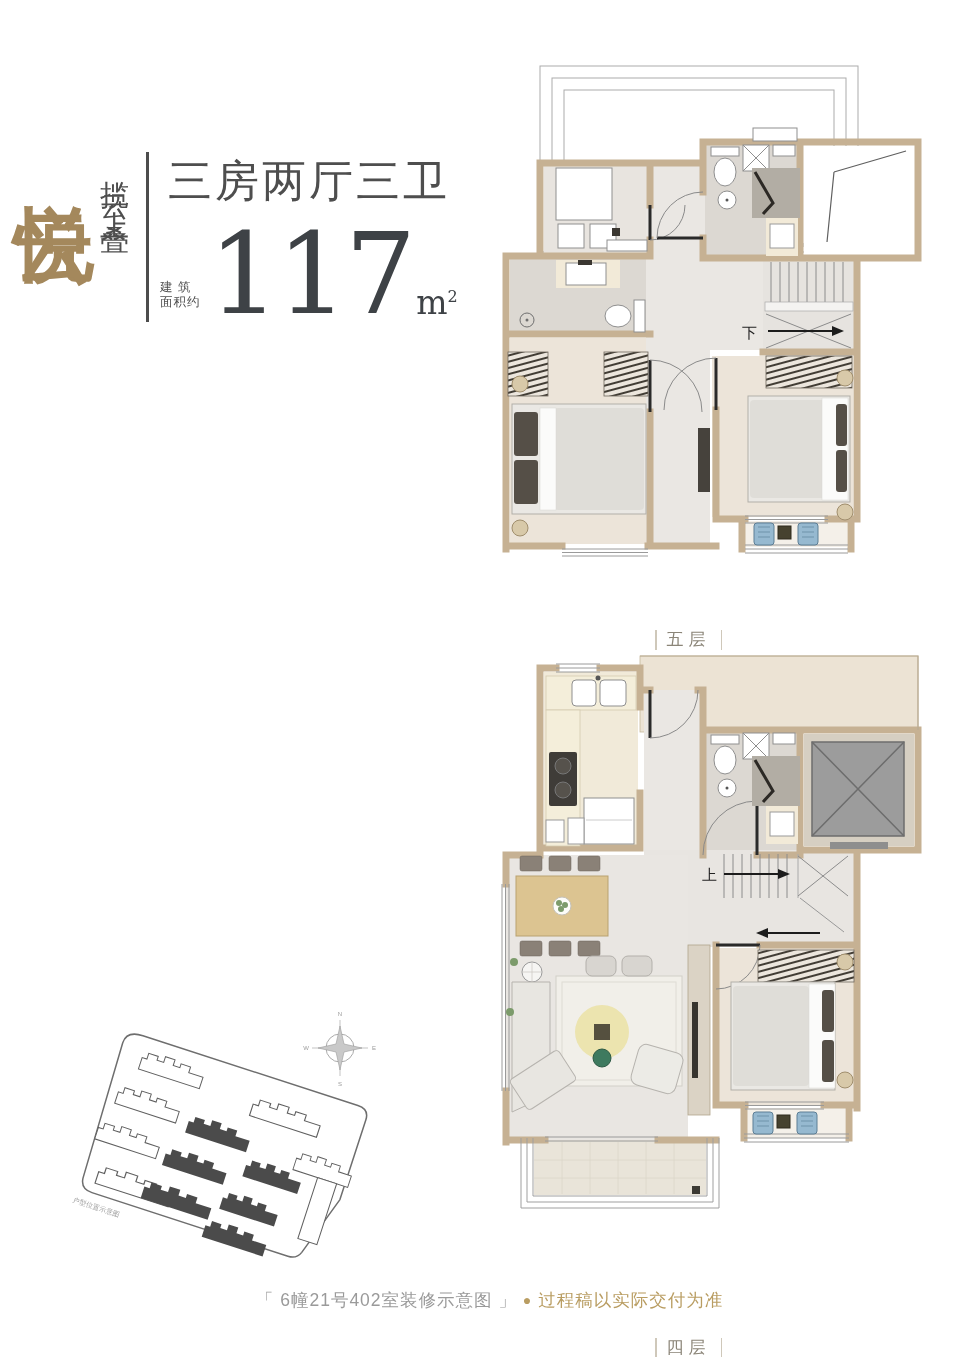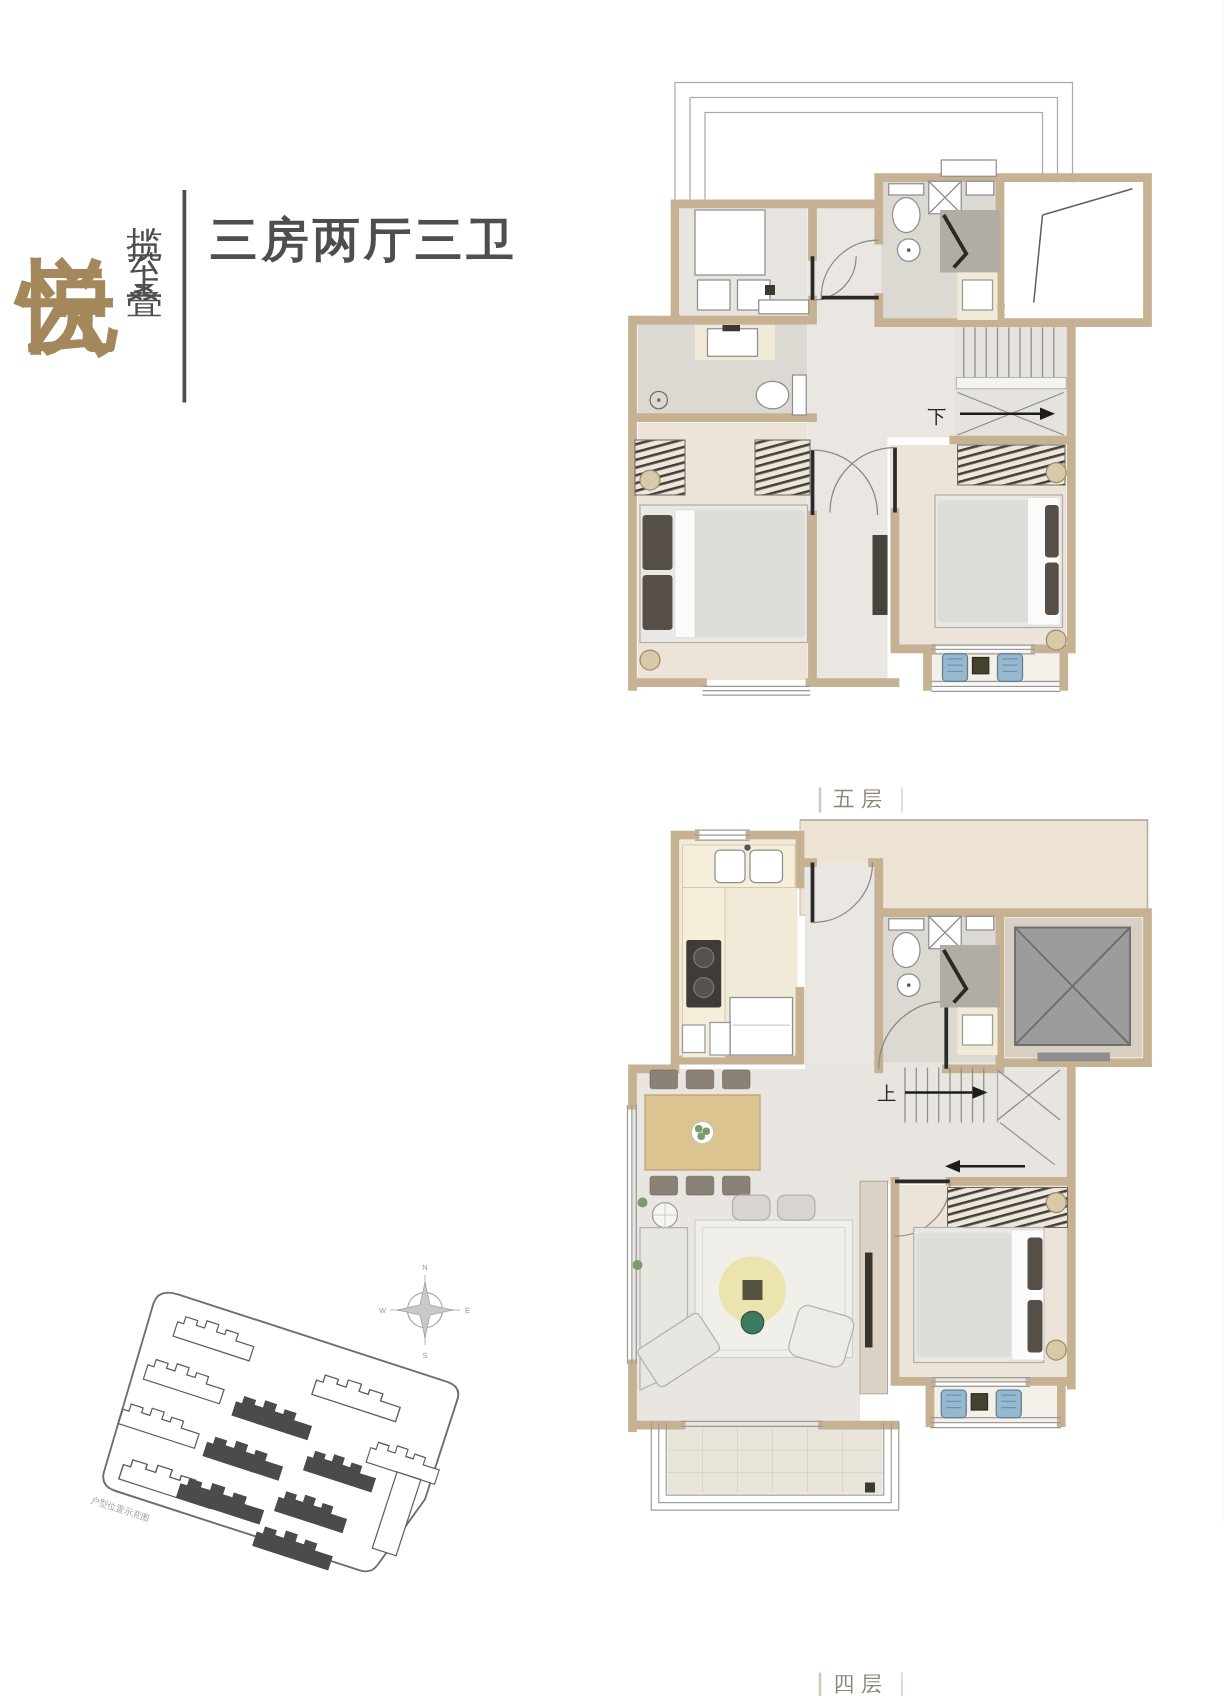--- a/index.html
+++ b/index.html
@@ -5,21 +5,21 @@
   html,body{margin:0;padding:0;background:#f4f4f4;}
   .canvas{position:relative;width:979px;height:1357px;margin:0 auto;background:#ffffff;overflow:hidden;
           font-family:"Liberation Sans",sans-serif;color:#4a4a4a;}
   
   .brand{position:absolute;left:16px;top:140px;writing-mode:vertical-rl;text-orientation:upright;
          font-family:"DejaVu Serif",serif;font-weight:700;font-size:80px;letter-spacing:16px;
          color:#a4885c;line-height:1;}
   .tagline{position:absolute;left:100px;top:158px;writing-mode:vertical-rl;text-orientation:upright;
            font-size:29px;letter-spacing:15px;color:#4e4e4e;font-weight:500;line-height:1;}
   .vdivider{position:absolute;left:146px;top:152px;width:3px;height:170px;background:#4d4d4d;}
-  .spec{position:absolute;left:168px;top:152px;font-size:38px;letter-spacing:3px;color:#4e4e4e;font-weight:700;margin-top:15px;}
+  .spec{position:absolute;left:168px;top:152px;font-size:44px;letter-spacing:3px;color:#4e4e4e;font-weight:400;}
   .area-row{position:absolute;left:160px;top:230px;display:flex;align-items:flex-end;}
   .area-label{margin-bottom:8px;font-size:12.5px;line-height:15px;color:#4e4e4e;letter-spacing:1px;white-space:pre;}
   .area-value{font-family:"DejaVu Serif",serif;font-size:112px;line-height:88px;color:#3e4246;margin-left:8px;letter-spacing:-3px;}
   .area-unit{font-family:"DejaVu Serif",serif;font-size:33px;line-height:28px;color:#3e4246;margin-left:3px;margin-bottom:1px;}
   .area-unit sup{font-size:16px;}
   
   .floor-label{position:absolute;display:flex;align-items:center;gap:10px;color:#8b8578;
                font-size:17px;letter-spacing:5px;margin-top:44px;}
   .floor-label::before,.floor-label::after{content:"";display:block;width:1.5px;height:20px;background:#cfc8ba;}
   .fl-upper{left:655px;top:584px;}
@@ -35,20 +35,26 @@
 </style>
 </head>
 <body>
 
 <div class="canvas">
 
   <div class="brand">悦云</div>
   <div class="tagline">揽云上叠</div>
   <div class="vdivider"></div>
   <div class="spec">三房两厅三卫</div>
+  <div class="area-row">
+    <div class="area-label">建 筑
+面积约</div>
+    <div class="area-value">117</div>
+    <div class="area-unit"><span>m</span><sup>2</sup></div>
+  </div>
 
   <svg class="plan" style="left:495px;top:58px;" width="470" height="512" viewBox="495 58 470 512">
     <defs>
       <pattern id="hatch5" width="6" height="8" patternUnits="userSpaceOnUse" patternTransform="rotate(75)">
         <rect width="6" height="8" fill="#ece6dd"></rect>
           <line x1="1" y1="0" x2="1" y2="8" stroke="#423d35" stroke-width="2"></line>
       </pattern>
     </defs>
 
     <g stroke="#ababab" fill="none" stroke-width="1">
@@ -373,14 +379,19 @@
       <circle cx="340" cy="1048" r="14" stroke-width="1"></circle>
       <path d="M340,1020 V1076 M312,1048 H368" stroke-width="0.7"></path>
       <polygon points="340,1026 344,1044 362,1048 344,1052 340,1070 336,1052 318,1048 336,1044" fill="#c9c9c9" stroke="#9a9a9a" stroke-width="0.6"></polygon>
       <text x="340" y="1016" font-size="6" fill="#9a9a9a" stroke="none" text-anchor="middle">N</text>
       <text x="374" y="1050" font-size="6" fill="#9a9a9a" stroke="none" text-anchor="middle">E</text>
       <text x="340" y="1086" font-size="6" fill="#9a9a9a" stroke="none" text-anchor="middle">S</text>
       <text x="306" y="1050" font-size="6" fill="#9a9a9a" stroke="none" text-anchor="middle">W</text>
     </g>
   </svg>
 
+  <div class="footer">
+    <span class="cap-main">「 6幢21号402室装修示意图 」</span>
+    <span class="cap-bullet">●</span>
+    <span class="cap-note">过程稿以实际交付为准</span>
+  </div>
 
 </div>
 
 </body></html>

